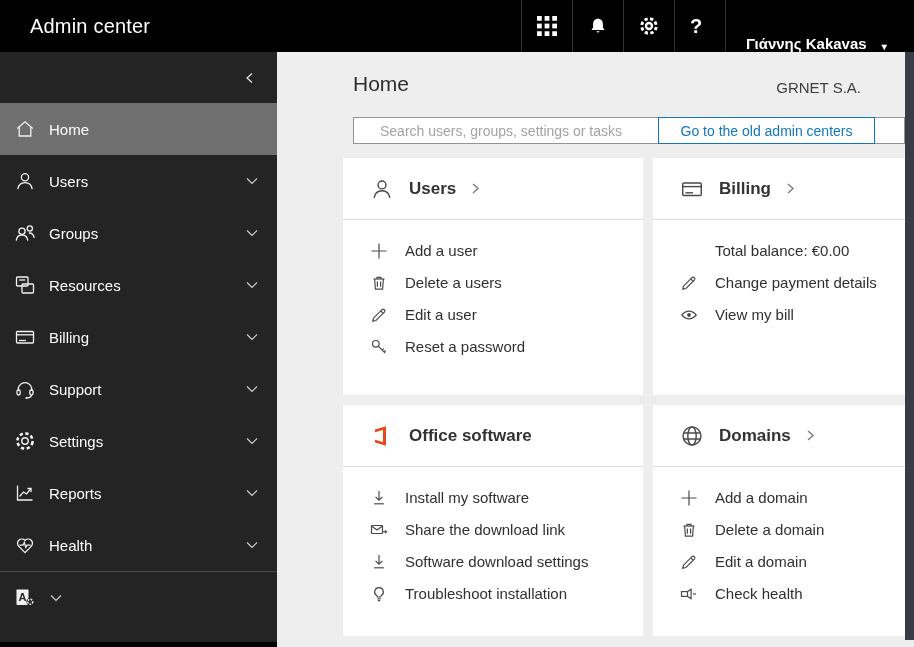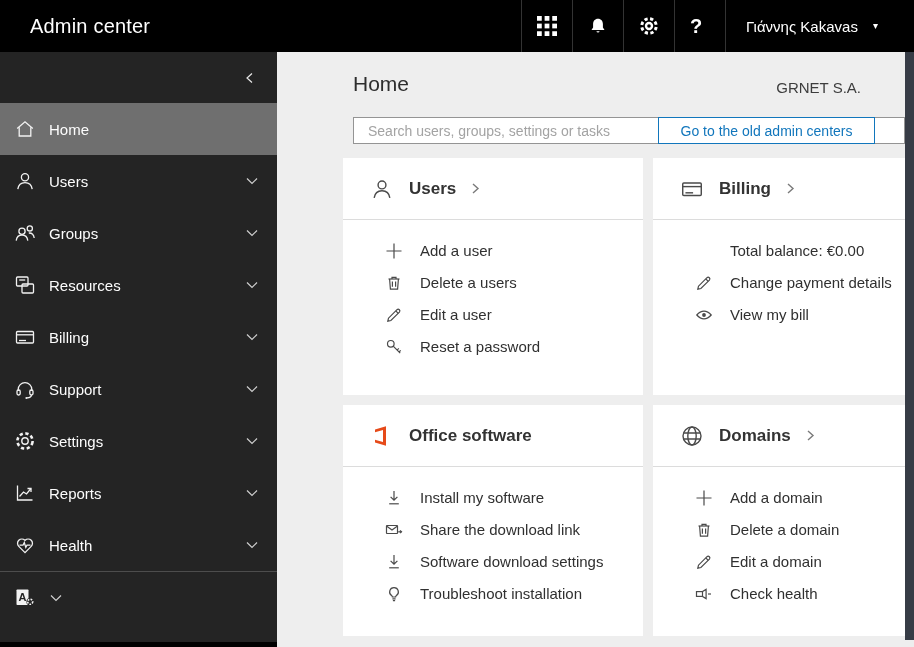--- a/index.html
+++ b/index.html
@@ -11,22 +11,22 @@
   
   .topbar{position:absolute;top:0;left:0;right:0;height:52px;background:var(--topbar-bg,#000);
           display:flex;align-items:stretch;color:#fff;z-index:5;}
   .topbar-title{flex:1;display:flex;align-items:center;padding-left:30px;font-size:20px;
                 font-weight:400;letter-spacing:.2px;}
   .tb-group{display:flex;align-items:stretch;}
   .tb-cell{width:50px;display:flex;align-items:center;justify-content:center;
            border-left:1px solid #333;cursor:pointer;}
   .tb-cell .icon-20{width:20px;height:20px;color:#fff;}
   .qmark{font-size:20px;font-weight:700;color:#fff;line-height:1;}
-  .tb-user{display:flex;align-items:center;gap:15px;border-left:1px solid #333;
-           padding:0 18px 0 20px;font-size:15px;cursor:pointer;min-width:150px;}
+  .tb-user{display:flex;align-items:flex-end;gap:15px;border-left:1px solid #333;
+           padding:0 18px 0 20px;font-size:15px;cursor:pointer;min-width:150px;font-weight:bold;}
   .caret{font-size:10px;color:#fff;line-height:1;}
 
   
   .sidebar{position:absolute;top:52px;left:0;width:277px;bottom:0;
            background:var(--sidebar-bg,#242424);color:#fff;overflow:hidden;}
   .collapse-row{height:51px;display:flex;align-items:center;justify-content:flex-end;
                 padding-right:20px;}
   .collapse-btn{width:14px;height:14px;color:#e8e8e8;cursor:pointer;}
   .side-item{height:52px;display:flex;align-items:center;padding:0 18px 0 14px;cursor:pointer;}
   .side-item.selected{background:var(--selected,#6f6f6f);}
@@ -37,37 +37,37 @@
   .side-bottom{position:absolute;left:0;bottom:0;width:100%;height:5px;background:#000;}
 
   
   .main{position:absolute;left:277px;top:52px;right:9px;bottom:0;background:var(--content-bg,#eee);}
   .page-title{position:absolute;left:76px;top:20px;margin:0;font-size:21px;font-weight:500;
               color:#2d2d2d;}
   .org{position:absolute;top:27px;right:44px;font-size:15px;color:#3d3d3d;}
 
   .search-row{position:absolute;left:76px;top:65px;width:550px;height:25px;background:#fff;
               border:1px solid #949494;}
-  .search-input{position:absolute;left:4px;top:0;height:100%;width:300px;border:0;outline:0;
+  .search-input{position:absolute;left:16px;top:0;height:100%;width:300px;border:0;outline:0;
                 padding:0 10px;font-size:14px;background:transparent;
                 font-family:"Liberation Sans",sans-serif;color:#333;box-sizing:border-box;}
   .search-input::placeholder{color:#a3a3a3;}
   .old-admin-btn{position:absolute;top:-1px;bottom:-1px;left:304px;width:217px;background:#fff;
                  border:1px solid var(--accent,#1176bc);color:var(--accent,#1176bc);
                  font-size:14px;font-family:"Liberation Sans",sans-serif;cursor:pointer;}
 
   .cards{position:absolute;left:66px;top:106px;display:grid;
          grid-template-columns:300px 252px;grid-template-rows:237px 231px;gap:10px;}
   .card{background:var(--card-bg,#fff);overflow:hidden;}
   .card-header{height:61px;border-bottom:1px solid #dcdcdc;display:flex;align-items:center;
                padding-left:27px;color:#4a4a4a;}
   .card-hicon{width:24px;height:24px;margin-right:15px;flex:none;color:#4a4a4a;}
   .card-title{font-size:17px;font-weight:700;color:#333;}
   .card-chev{width:13px;height:13px;margin-left:13px;color:#7a7a7a;}
-  .card-body{padding:21px 0 0 42px;display:flex;flex-direction:column;gap:13px;}
+  .card-body{padding:21px 0 0 27px;display:flex;flex-direction:column;gap:13px;}
   .card-item{display:flex;align-items:center;min-height:19px;}
   .card-item[data-interactable="true"]{cursor:pointer;}
   .ci-icon{width:18px;height:18px;margin-right:17px;flex:none;color:#4a4a4a;}
   .ci-label{font-size:15px;color:#303030;white-space:nowrap;}
 
   
   .scroll-strip{position:absolute;top:52px;right:0;width:9px;bottom:7px;
                 background:var(--scrollbar,#373c46);}
 </style>
 </head>

